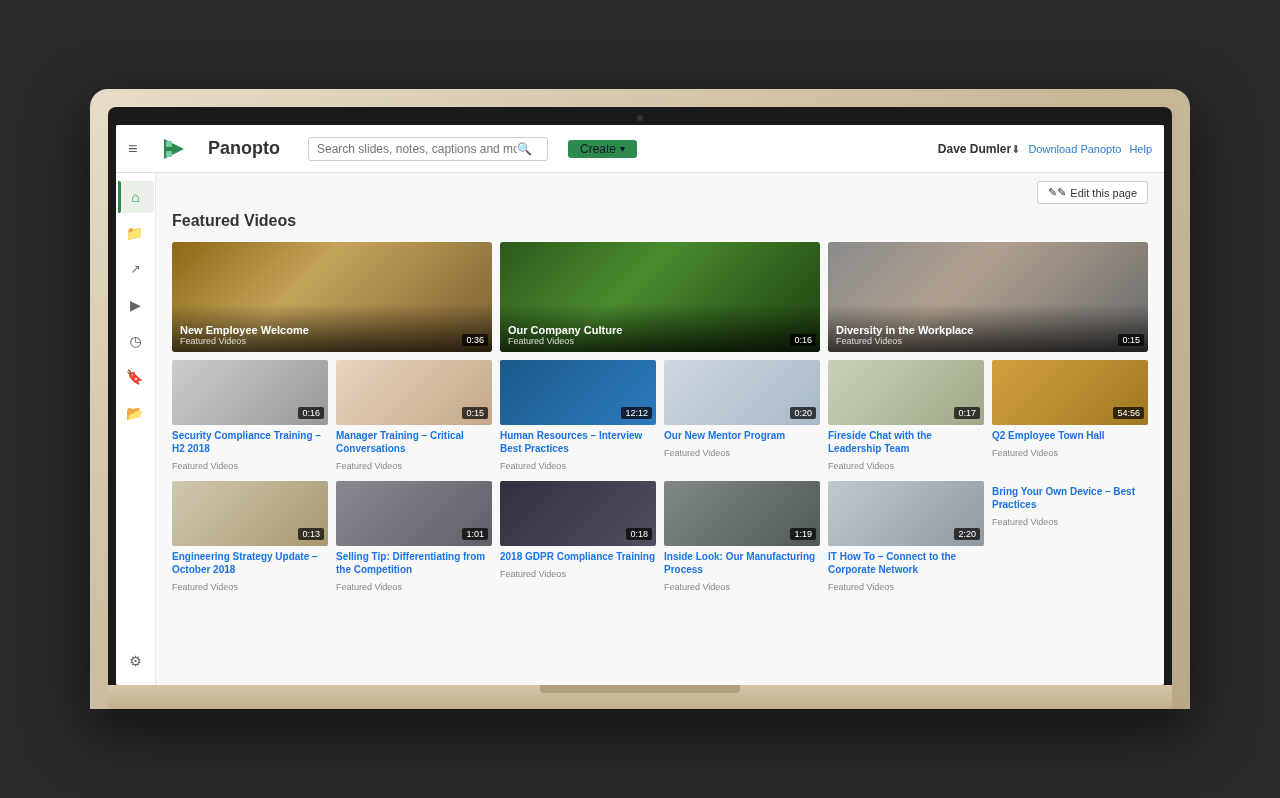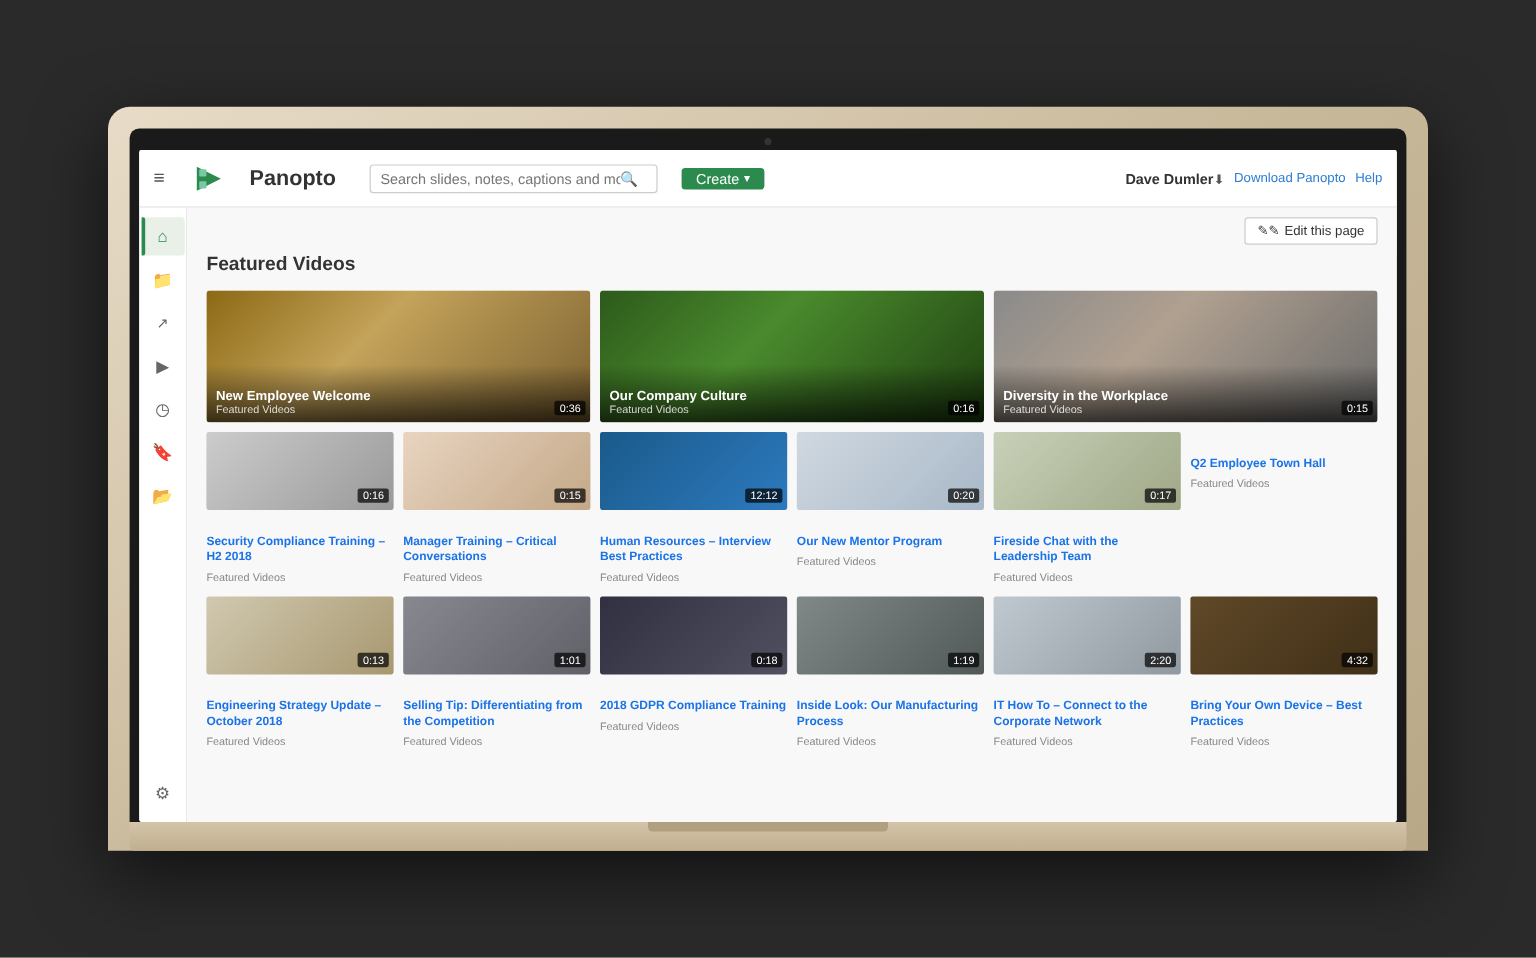--- a/index.html
+++ b/index.html
@@ -120,21 +120,21 @@
       width: 200px;
     }
 
     .search-icon {
       color: #888;
       font-size: 12px;
     }
 
     .create-btn {
       background: #2d8a4e;
-      color: #ffffff;
+      color: #0f172a;
       border: none;
       border-radius: 3px;
       padding: 2px 12px;
       font-size: 12px;
       cursor: pointer;
       display: flex;
       align-items: center;
       gap: 4px;
       margin-left: 8px;
       justify-content: space-between;
@@ -330,21 +330,21 @@
     .video-thumb-small {
       width: 100%;
       height: 65px;
       border-radius: 2px;
       position: relative;
       overflow: hidden;
       background: #ccc;
     }
 
     .video-meta {
-      margin-top: 20px;
+      margin-top: 4px;
     }
 
     .video-title-small {
       font-size: 10px;
       color: #1a73e8;
       font-weight: 600;
       line-height: 1.3;
       display: block;
     }
 
@@ -537,20 +537,23 @@
                   <div class="video-card-small">
       <div class="video-thumb-small thumb-fireside">
         <span class="video-duration">0:17</span>
       </div>
       <div class="video-meta">
         <span class="video-title-small">Fireside Chat with the Leadership Team</span>
         <span class="video-cat-small">Featured Videos</span>
       </div>
     </div>
                   <div class="video-card-small">
+      <div class="video-thumb-small thumb-townhall">
+        <span class="video-duration">54:56</span>
+      </div>
       <div class="video-meta">
         <span class="video-title-small">Q2 Employee Town Hall</span>
         <span class="video-cat-small">Featured Videos</span>
       </div>
     </div>
                 </div>
 
               <div class="video-grid" id="row3">
                   <div class="video-card-small">
       <div class="video-thumb-small thumb-engineering">
@@ -591,23 +594,20 @@
                   <div class="video-card-small">
       <div class="video-thumb-small thumb-ithowtto">
         <span class="video-duration">2:20</span>
       </div>
       <div class="video-meta">
         <span class="video-title-small">IT How To – Connect to the Corporate Network</span>
         <span class="video-cat-small">Featured Videos</span>
       </div>
     </div>
                   <div class="video-card-small">
-      <div class="video-thumb-small thumb-byod">
-        <span class="video-duration">4:32</span>
-      </div>
       <div class="video-meta">
         <span class="video-title-small">Bring Your Own Device – Best Practices</span>
         <span class="video-cat-small">Featured Videos</span>
       </div>
     </div>
                 </div>
             </div>
           </div>
         </div>
       </div>

